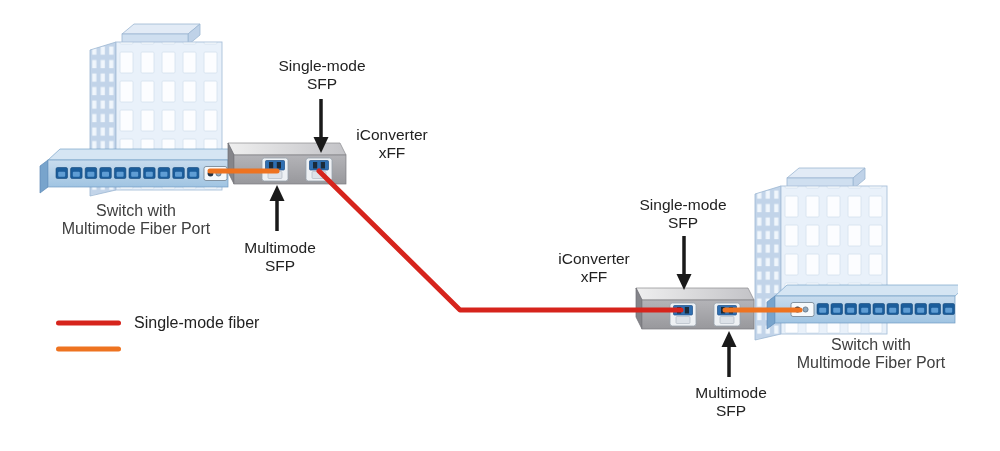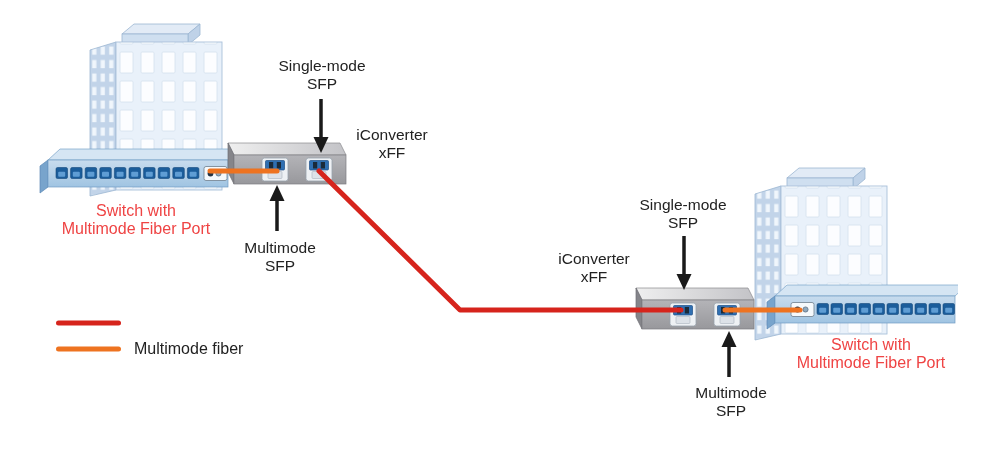--- a/index.html
+++ b/index.html
@@ -5,21 +5,21 @@
   html,body{margin:0;padding:0;background:#fff;}
   .canvas{
     position:relative;width:958px;height:451px;background:#ffffff;overflow:hidden;
     font-family:"Liberation Sans",sans-serif;
   }
   .scene{position:absolute;left:0;top:0;}
   .lbl{
     position:absolute;transform:translateX(-50%);text-align:center;white-space:nowrap;
     font-size:15.5px;line-height:18px;color:#222222;
   }
-  .lbl.blue{color:#ef4444;font-size:16px;line-height:18px;}
+  .lbl.blue{color:#404040;font-size:16px;line-height:18px;}
   .lbl span{display:block;}
   .legend{position:absolute;left:56px;top:310px;}
   .legend-row{position:absolute;left:0;display:flex;align-items:center;gap:13px;height:20px;}
   .legend-row .swatch{display:block;}
   .legend-row .legend-text{font-size:16px;color:#222222;white-space:nowrap;}
 </style>
 </head>
 <body>
 
 <div class="canvas">
@@ -183,22 +183,22 @@
   <div class="lbl blue" style="left:871px;top:336px;">
     <span>Switch with</span>
     <span>Multimode Fiber Port</span>
   </div>
 
   <div class="legend">
     <div class="legend-row" style="top:3px;">
       <svg class="swatch" width="65" height="6">
         <rect x="0" y="0.5" width="65" height="5" rx="2.5" fill="#d6241c"></rect>
       </svg>
+      <span class="legend-text">Single-mode fiber</span>
     </div>
     <div class="legend-row" style="top:29px;">
       <svg class="swatch" width="65" height="6">
         <rect x="0" y="0.5" width="65" height="5" rx="2.5" fill="#ee7320"></rect>
       </svg>
-      <span class="legend-text">Multimode fiber</span>
     </div>
   </div>
 
 </div>
 
 </body></html>

